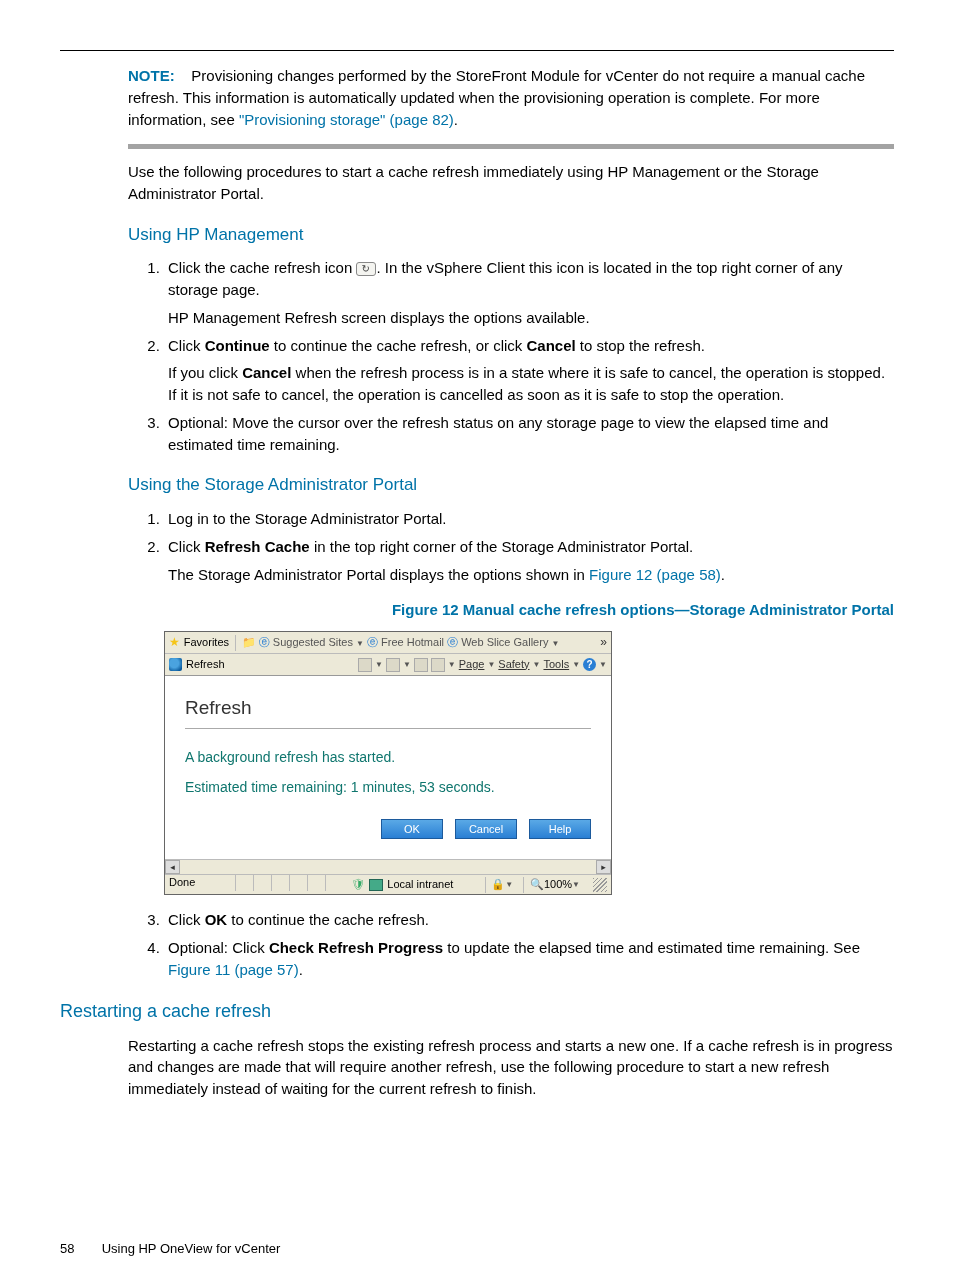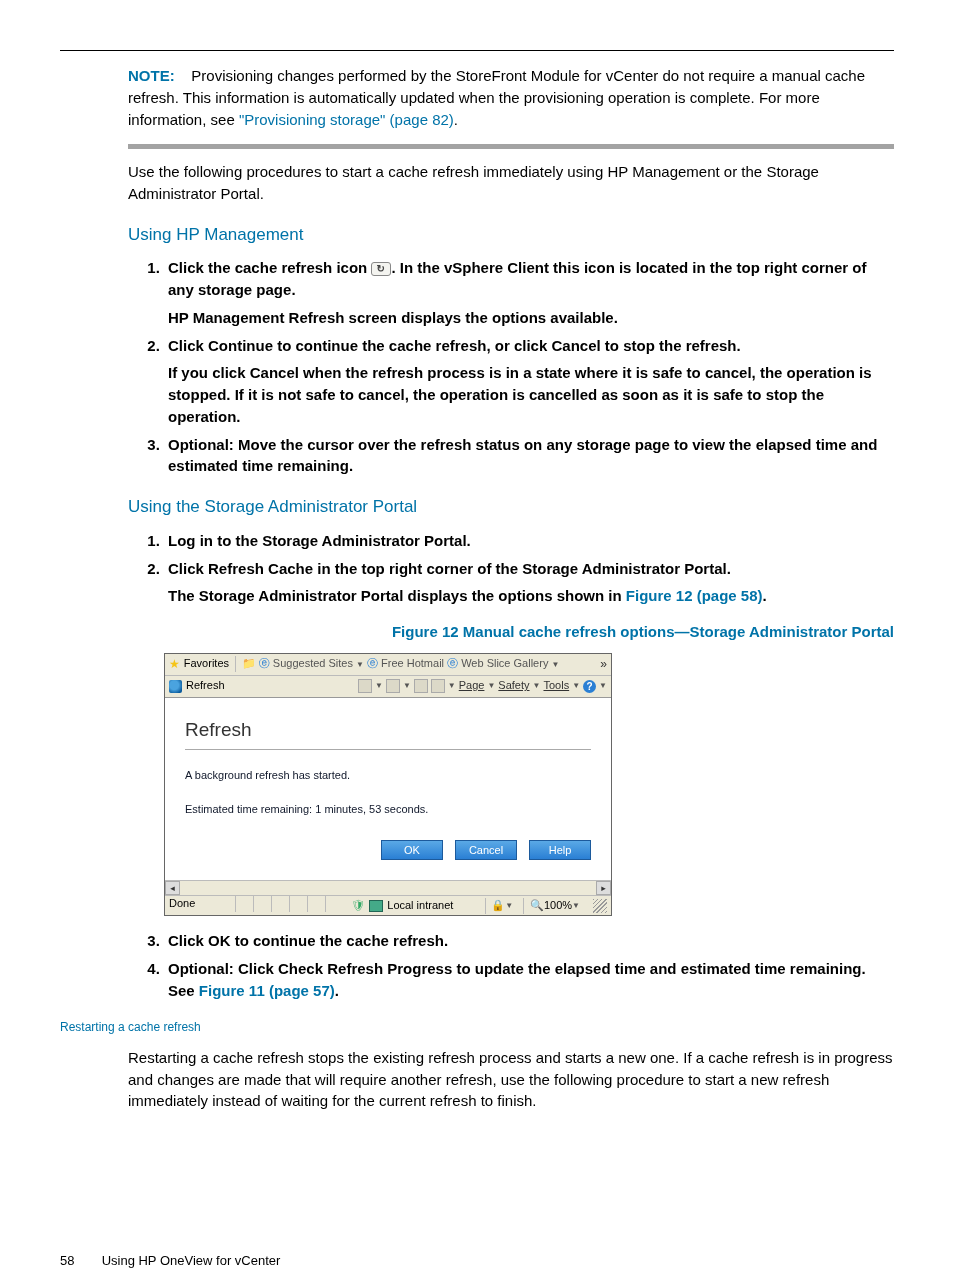--- a/index.html
+++ b/index.html
@@ -31,26 +31,25 @@
     margin: 10px 0 10px 68px;
   }
   .h-blue {
     color: #0073a8;
     margin: 18px 0 10px 68px;
     font-size: 17px;
   }
   .h-blue-left {
     color: #0073a8;
     margin: 18px 0 10px 0;
-    font-size: 12px;
+    font-size: 18px;
   }
   ol {
     margin: 6px 0 6px 68px;
     padding-left: 36px;
-    font-weight: bold;
   }
   ol li {
     padding-left: 4px;
     margin-bottom: 6px;
   }
   ol li p {
     margin: 6px 0 0 0;
   }
   .link {
     color: #0073a8;
@@ -163,23 +162,23 @@
   }
   .ss-h {
     font-family: Arial, sans-serif;
     font-size: 19px;
     color: #333;
     border-bottom: 1px solid #aaa;
     padding-bottom: 6px;
     margin-bottom: 18px;
   }
   .ss-p {
-    font-size: 11px;
-    margin: 18px 0;
-    color: #0f172a;
+    font-size: 14px;
+    margin: 10px 0;
+    color: #0f766e;
   }
   .ss-btns {
     display: flex;
     justify-content: flex-end;
     gap: 12px;
     margin-top: 22px;
   }
   .ss-btn {
     background: linear-gradient(#5aa9e6, #2a7fd4);
     color: #fff;

